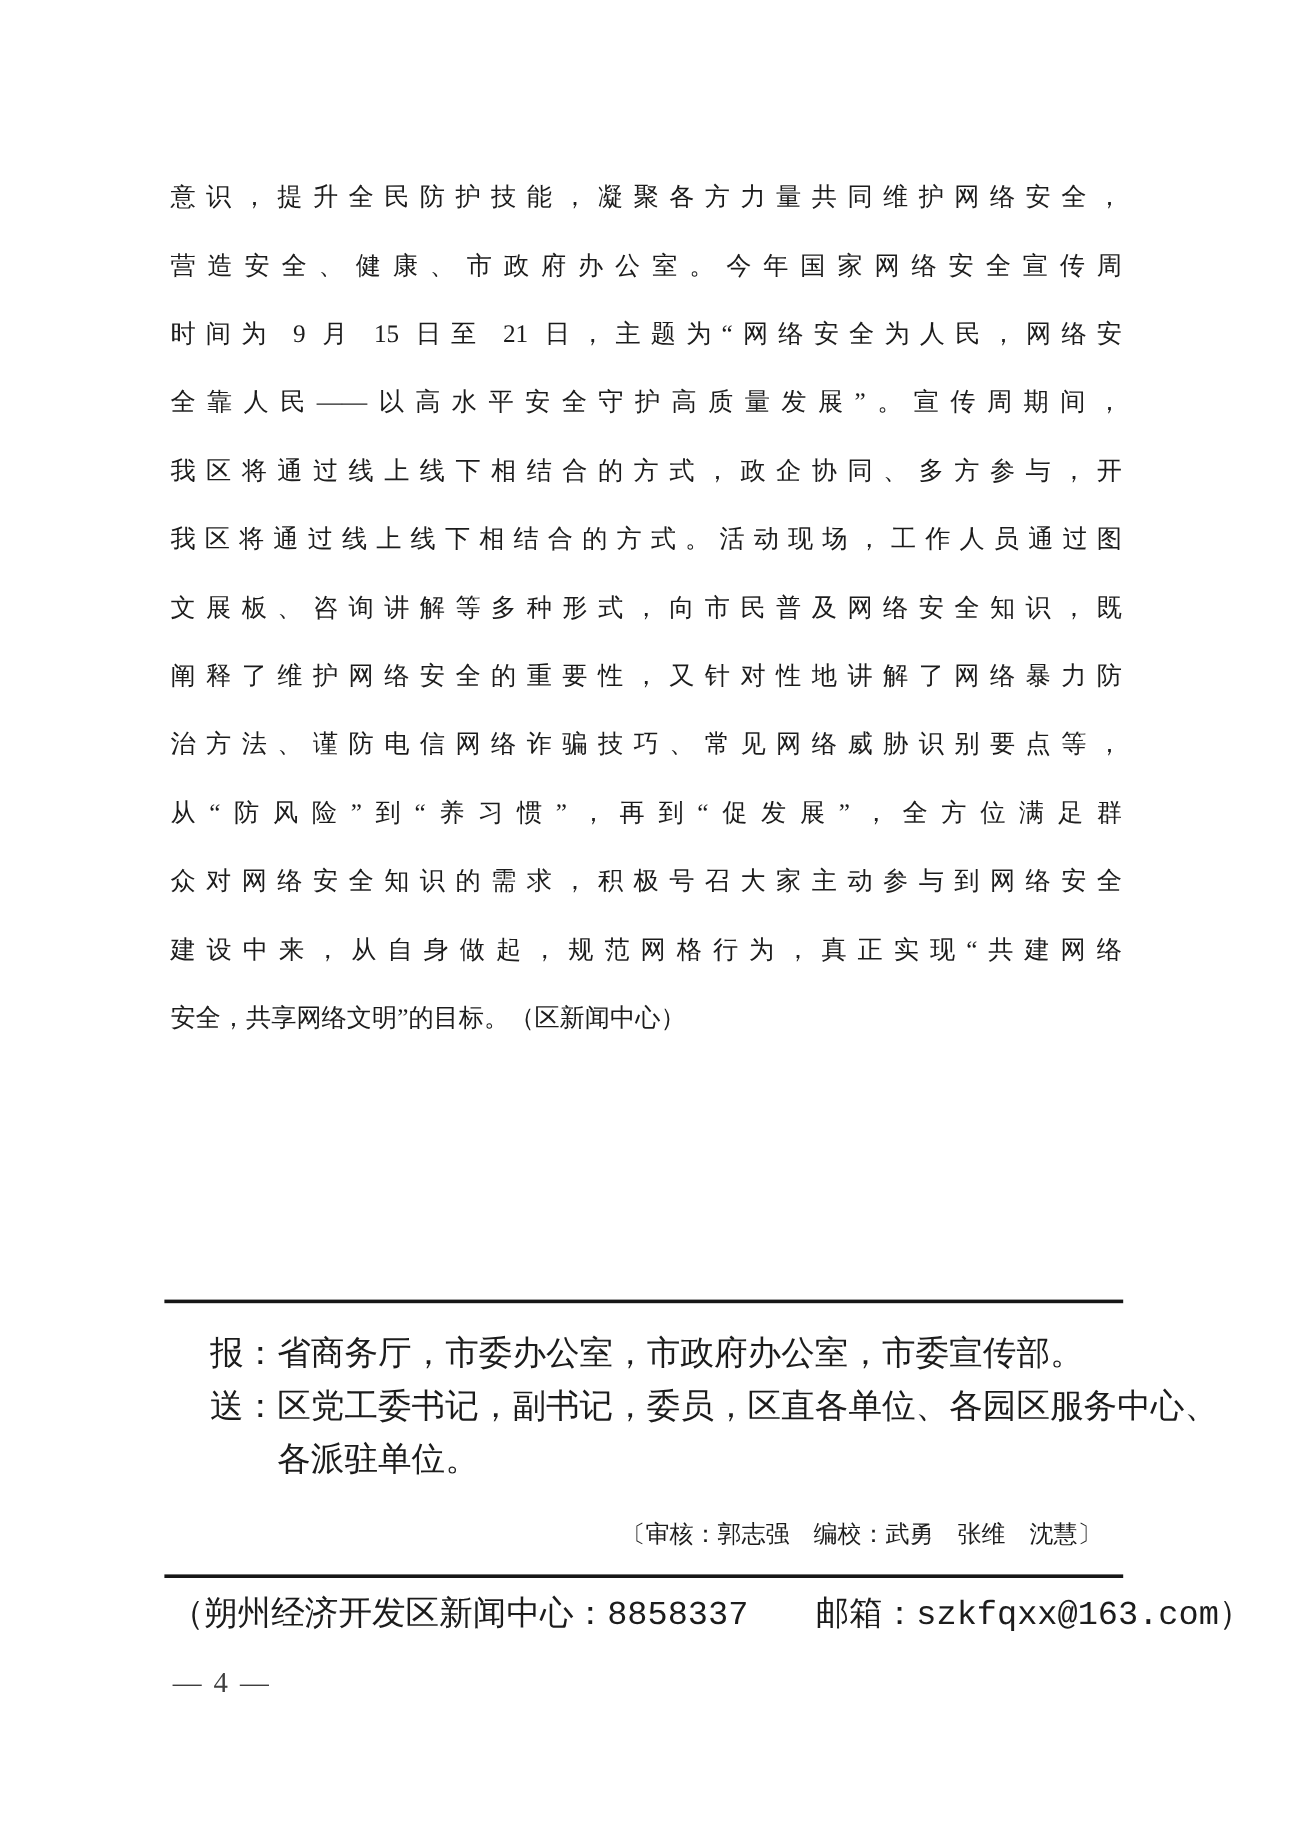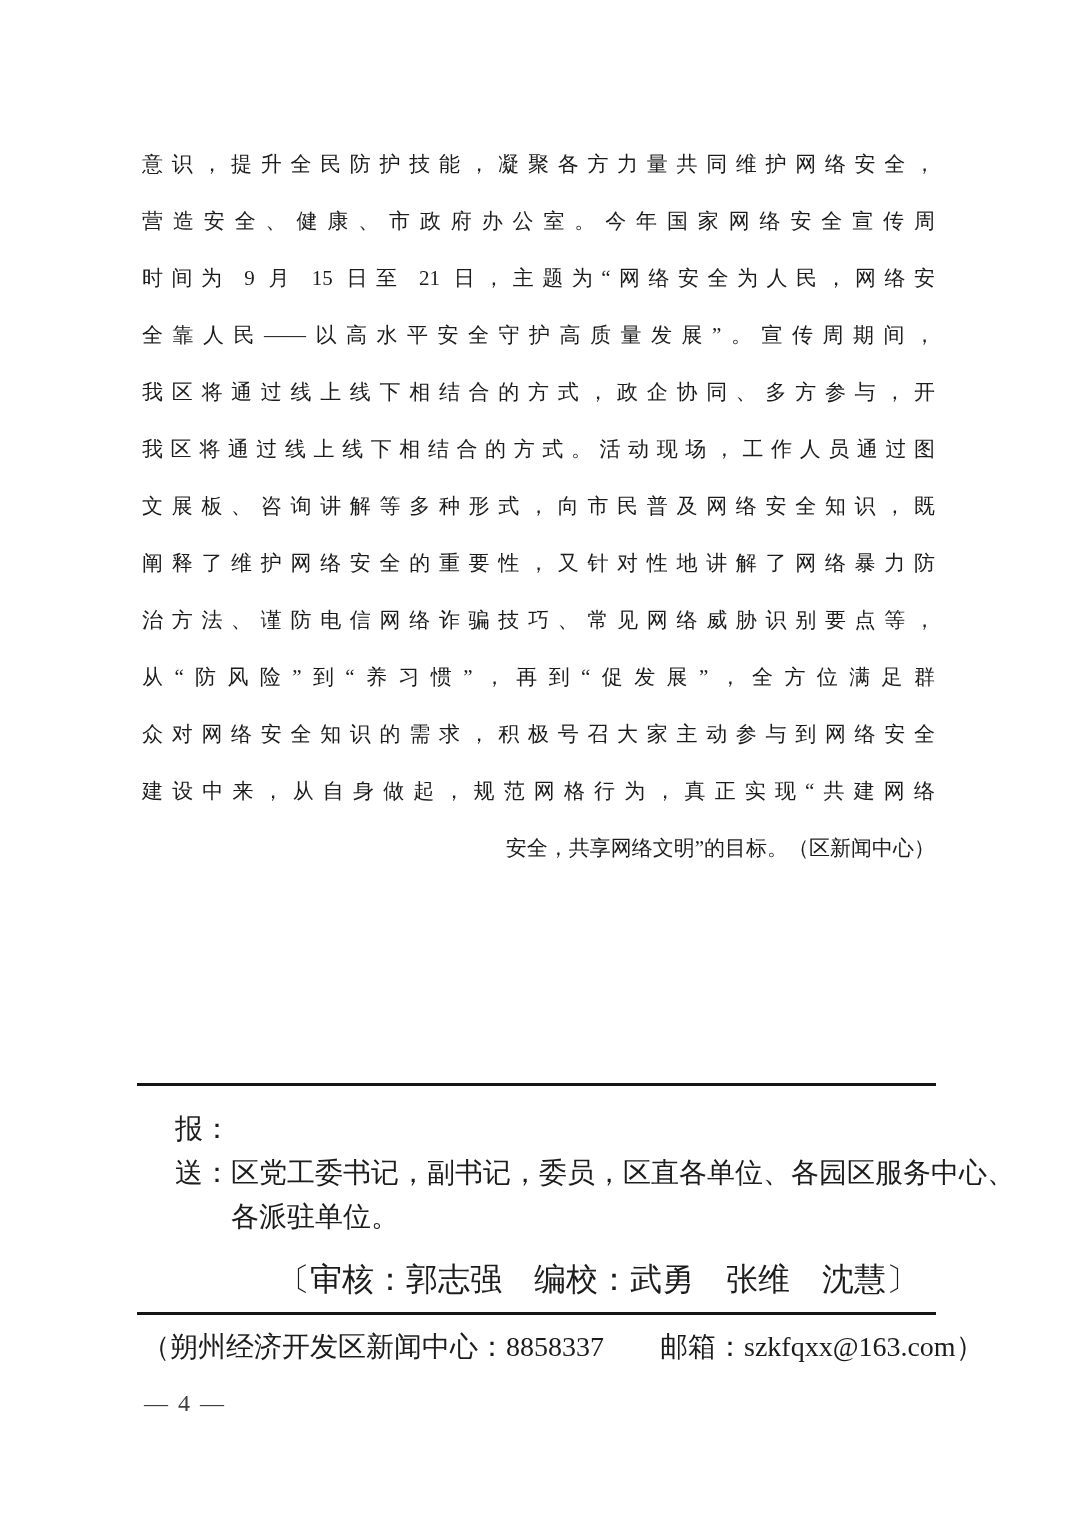--- a/index.html
+++ b/index.html
@@ -21,59 +21,60 @@
     left: 142px; top: 136px; width: 793px;
     font-size: 21px;
     line-height: 57px;
   }
   .body-line {
     text-align: justify;
     text-align-last: justify;
   }
   .body-last {
     display: flex;
-    justify-content: flex-end;
+    justify-content: flex-start;
     white-space: nowrap;
   }
   
   .dist {
     position: absolute;
     left: 175px; top: 1107px; width: 820px;
     font-size: 28px;
     line-height: 44px;
   }
   .dist-row { white-space: nowrap; }
   .dist-label { display: inline-block; vertical-align: top; }
   .dist-content { display: inline-block; vertical-align: top; }
   .dist-content span { display: block; white-space: nowrap; }
   
   .review {
     position: absolute;
     left: 142px; top: 1257px; width: 776px;
     text-align: right;
-    font-size: 32px;
+    font-size: 20px;
     line-height: 44px;
     white-space: nowrap;
   }
   
   .rule {
     position: absolute;
     left: 137px; width: 799px; height: 3px;
     background: #161616;
   }
   .rule-top { top: 1083px; }
   .rule-bottom { top: 1312px; }
   
   .contact {
     position: absolute;
     left: 142px; top: 1325px; width: 793px;
     text-align: center;
     font-size: 28px;
     line-height: 44px;
     white-space: nowrap;
+    font-family: Liberation Mono, monospace;
   }
   
   .pagenum {
     position: absolute;
     left: 144px; top: 1390px;
     font-size: 24px;
     letter-spacing: 2px;
     color: #3f3f3f;
   }
 </style>
@@ -98,21 +99,21 @@
     <div class="body-last">
       <span>安全，共享网络文明”的目标。</span>
       <span>（区新闻中心）</span>
     </div>
   </div>
 
   <div class="rule rule-top"></div>
 
   <div class="dist">
     <div class="dist-row">
-      <span class="dist-label">报：</span>
+      <span class="dist-label">报：</span><span class="dist-content"><span>省商务厅，市委办公室，市政府办公室，市委宣传部。</span></span>
     </div>
     <div class="dist-row">
       <span class="dist-label">送：</span><span class="dist-content"><span>区党工委书记，副书记，委员，区直各单位、各园区服务中心、</span><span>各派驻单位。</span></span>
     </div>
   </div>
 
   <div class="review">〔审核：郭志强　编校：武勇　张维　沈慧〕</div>
 
   <div class="rule rule-bottom"></div>
 

